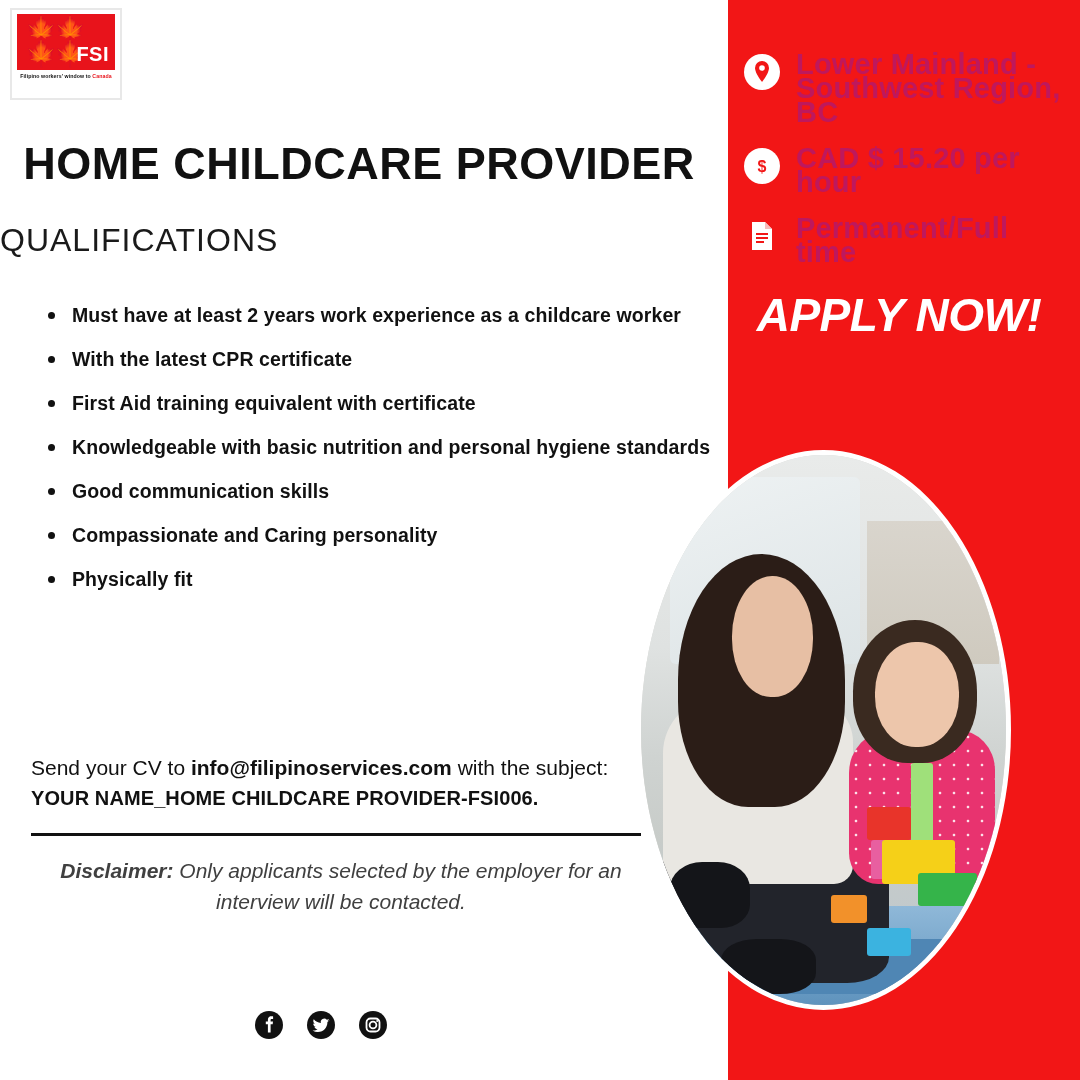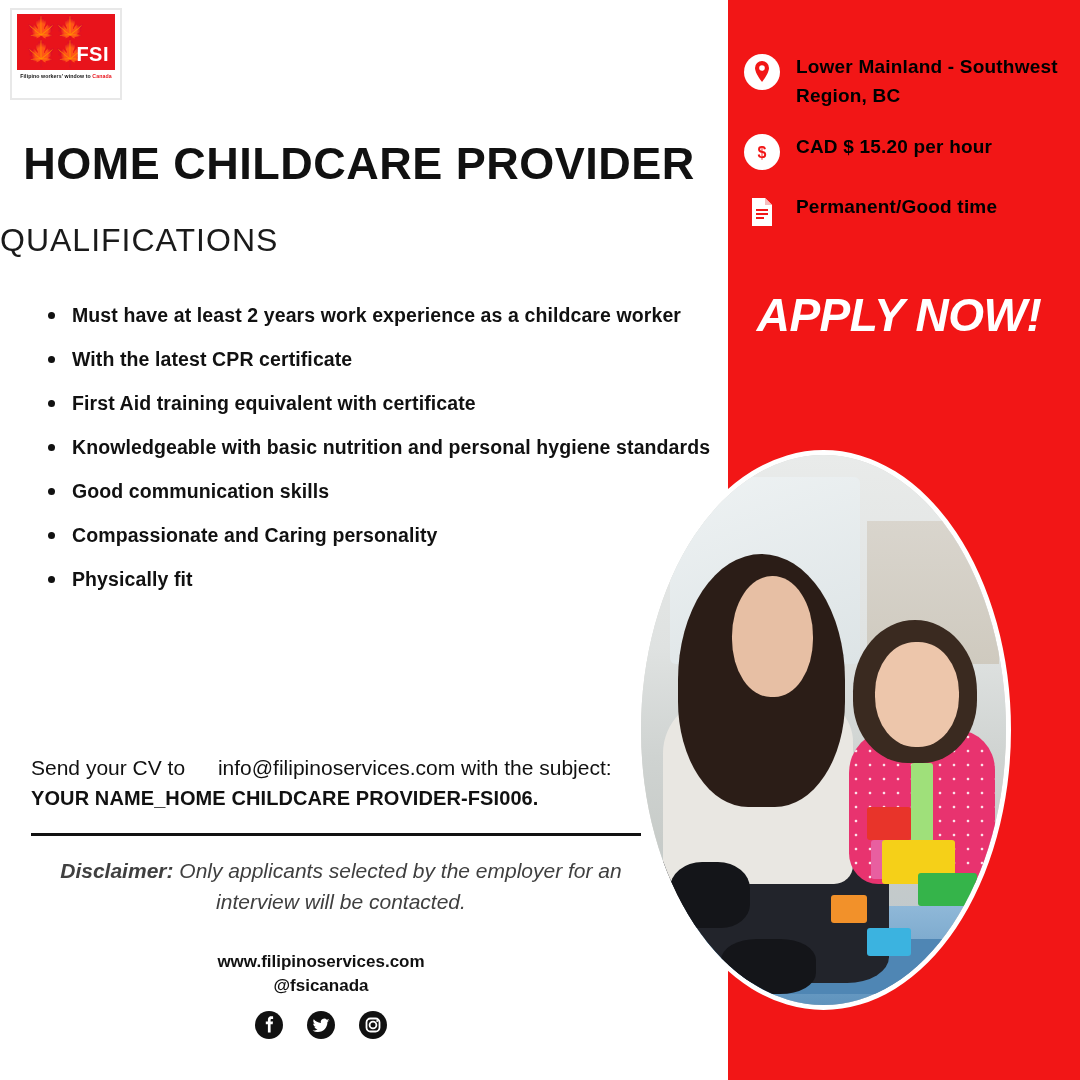--- a/index.html
+++ b/index.html
@@ -129,21 +129,21 @@
 
   
   .cv {
     position: absolute;
     left: 31px; top: 752px;
     width: 640px;
     font-size: 21px;
     color: #111111;
     line-height: 31px;
   }
-  .cv .em { font-weight: normal; margin-left: 27px; }
+  .cv .em { font-weight: bold; }
   .cv-line2 {
     font-weight: bold;
     font-size: 20px;
     letter-spacing: 0.1px;
   }
   .rule {
     position: absolute;
     left: 31px; top: 833px;
     width: 610px; height: 3px;
     background: #111111;
@@ -202,24 +202,24 @@
     align-items: center;
     justify-content: center;
     margin-top: 2px;
   }
   .info-ico.doc {
     background: transparent;
     border-radius: 0;
   }
   .info-txt {
     margin-left: 16px;
-    color: #000000;
-    font-size: 19px;
-    font-weight: bold;
-    line-height: 29px;
+    color: #be185d;
+    font-size: 29px;
+    font-weight: bold;
+    line-height: 24px;
     letter-spacing: 0.2px;
   }
   .apply {
     position: absolute;
     left: 718px; top: 288px;
     width: 362px;
     text-align: center;
     color: #ffffff;
     font-size: 46px;
     font-weight: bold;
@@ -392,24 +392,20 @@
       </div>
       <div class="cv-line2">YOUR NAME_HOME CHILDCARE PROVIDER-FSI006.</div>
     </div>
 
     <div class="rule"></div>
 
     <div class="disclaimer">
       <b>Disclaimer:</b><span> Only applicants selected by the employer for an interview will be contacted.</span>
     </div>
 
-    <div class="web">
-      <div>www.filipinoservices.com</div>
-      <div>@fsicanada</div>
-    </div>
 
     <div class="socials">
       <span>
         <svg width="30" height="30" viewBox="0 0 30 30">
             <circle cx="15" cy="15" r="14" fill="#111"></circle>
             <path d="M16.6 14.2h2.1l.3-2.7h-2.4v-1.4c0-.8.2-1.2 1.3-1.2h1.2V6.4c-.2 0-1-.1-1.9-.1-2 0-3.3 1.2-3.3 3.4v1.8h-2.1v2.7h2.1v8.3h2.7z" fill="#fff"></path>
           </svg>
       </span>
       <span>
         <svg width="30" height="30" viewBox="0 0 30 30">
@@ -455,21 +451,21 @@
         <svg width="26" height="30" viewBox="0 0 26 30">
             <path d="M3 1h13l7 7v21H3z" fill="#ffffff"></path>
             <path d="M16 1v7h7z" fill="#f7bcbc"></path>
             <g fill="#f21616">
               <rect x="7" y="12" width="12" height="2"></rect>
               <rect x="7" y="16" width="12" height="2"></rect>
               <rect x="7" y="20" width="8" height="2"></rect>
             </g>
           </svg>
       </span>
-      <span class="info-txt">Permanent/Good time</span>
+      <span class="info-txt">Permanent/Full time</span>
     </div>
   </div>
 
   <div class="apply">APPLY NOW!</div>
 
   <div class="photo">
     <div class="ph-bg"></div>
     <div class="ph-window"></div>
     <div class="ph-shelf"></div>
     <div class="ph-floor"></div>

